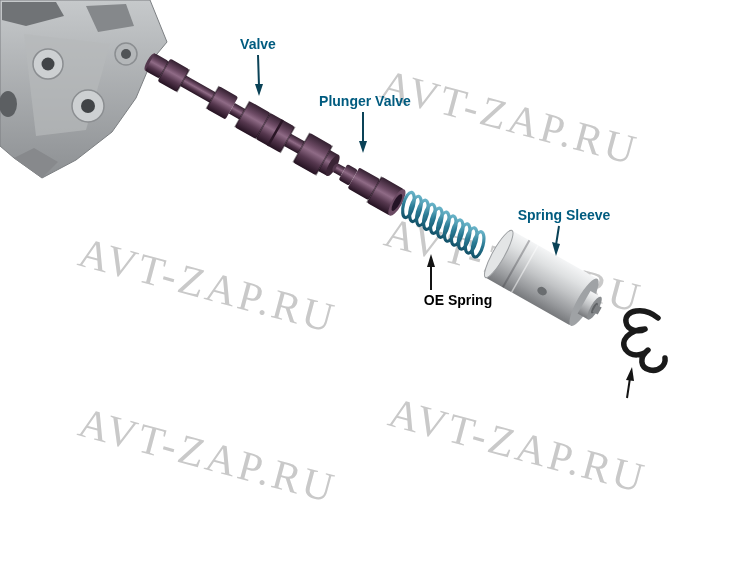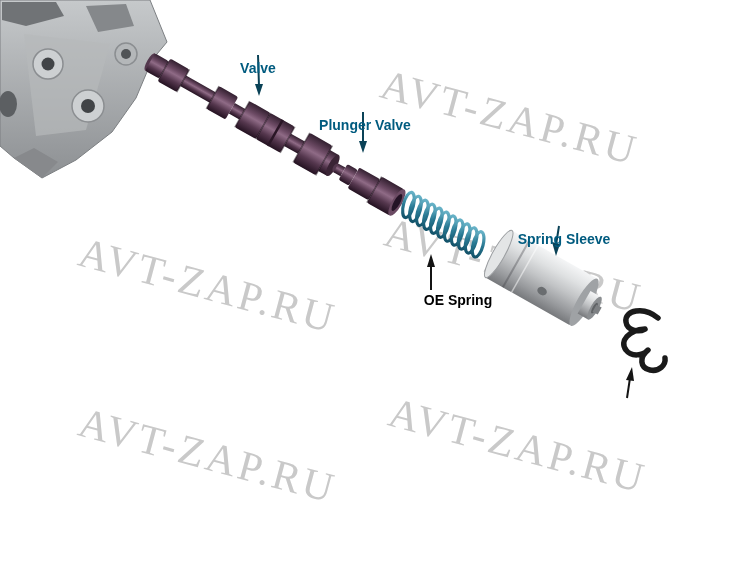--- a/index.html
+++ b/index.html
@@ -17,21 +17,21 @@
   .wm1{left:388px;top:60px;}
   .wm2{left:86px;top:228px;}
   .wm3{left:392px;top:208px;}
   .wm4{left:86px;top:398px;}
   .wm5{left:396px;top:388px;}
   .svg-layer{position:absolute;left:0;top:0;z-index:2;}
   .label{
     position:absolute;z-index:3;font-weight:bold;font-size:14px;
     transform:translateX(-50%);white-space:nowrap;
   }
-  .label.blue{color:#005b7f;margin-top:24px;}
+  .label.blue{color:#005b7f;}
   .label.black{color:#000000;margin-left:24px;}
   .lbl-valve{left:258px;top:36px;}
   .lbl-plunger-valve{left:365px;top:93px;}
   .lbl-plunger-sleeve{left:564px;top:207px;}
   .lbl-oe-spring{left:434px;top:292px;}
   .lbl-oe-retaining-clip{left:629px;top:401px;}
 </style>
 </head>
 <body>
 

